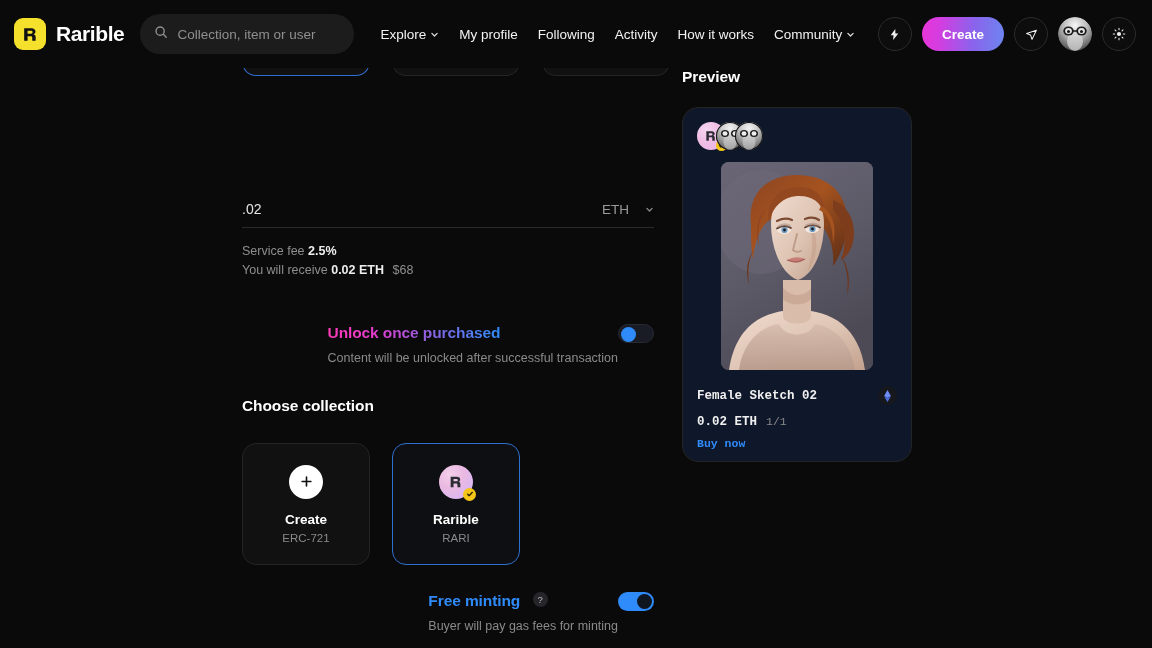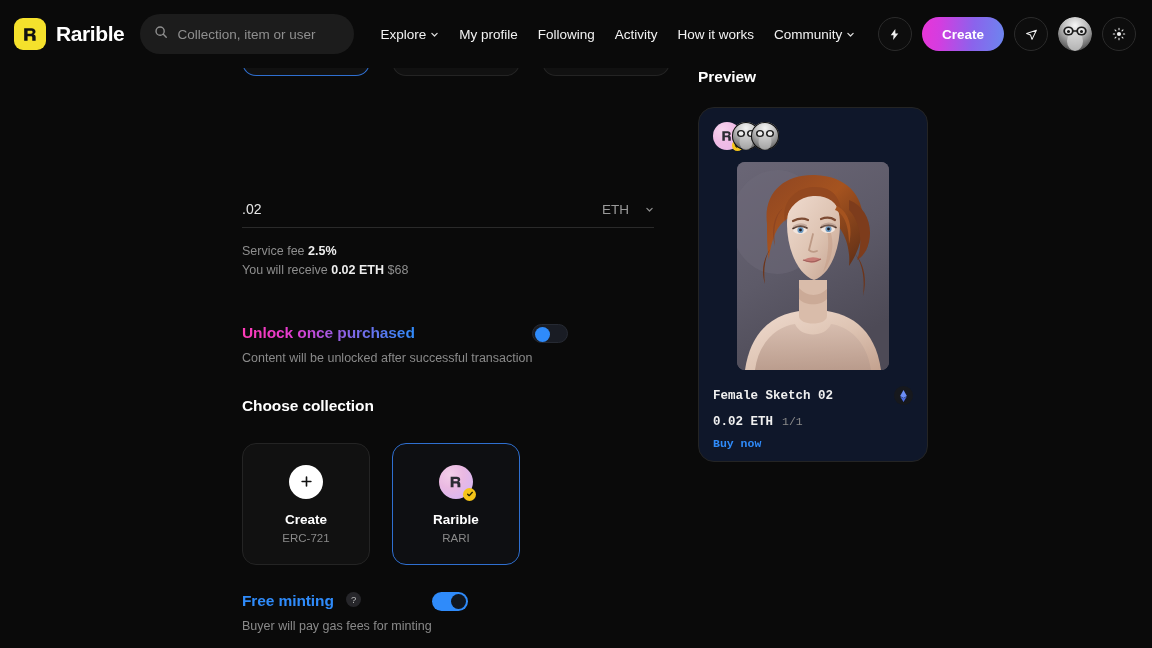--- a/index.html
+++ b/index.html
@@ -73,21 +73,21 @@
   .avatar-btn {
     width: 34px; height: 34px; border-radius: 50%;
     overflow: hidden; cursor: pointer; position: relative;
     background: #151515;
   }
 
   
   .page { position: relative; width: 1152px; height: 580px; }
 
   .form-col { position: absolute; left: 242px; top: 0; width: 412px; }
-  .preview-col { position: absolute; left: 698px; top: 0; width: 230px; }
+  .preview-col { position: absolute; left: 682px; top: 0; width: 230px; }
 
   
   .typecards { position: absolute; left: 242px; top: -14px; display: flex; gap: 22px; }
   .typecard {
     width: 128px; height: 22px;
     border: 1px solid #242424; border-bottom-left-radius: 14px; border-bottom-right-radius: 14px;
     border-top: 0; background: #111111;
   }
   .typecard.sel { border-color: #2f6fd0; }
 
@@ -107,25 +107,25 @@
     color: #e6e6e6; font-size: 14px; width: 260px;
     font-family: "Liberation Sans", sans-serif;
   }
   .cur-select {
     display: flex; align-items: center; gap: 16px;
     color: #9a9a9a; font-size: 13.5px; cursor: pointer;
   }
   .fee-lines { margin-top: 14px; line-height: 1.55; }
   .fee-line { color: #8e8e8e; font-size: 12.5px; }
   .fee-line b { color: #ededed; font-weight: 700; }
-  .fee-line .usd { color: #8e8e8e; font-weight: 400; }
+  .fee-line .usd { color: #8e8e8e; font-weight: 400; margin-left: 5px; }
 
   
   .unlock-block { position: absolute; top: 256px; left: 0; width: 412px; }
-  .row-between { display: flex; align-items: flex-start; justify-content: flex-start; }
+  .row-between { display: flex; align-items: flex-start; justify-content: flex-end; }
   .grad-title {
     font-size: 15.5px; font-weight: 700; letter-spacing: -0.1px;
     background: linear-gradient(92deg, #ff3bb7 0%, #e43ccf 28%, #7a6ae8 66%, #2f8bfa 100%);
     -webkit-background-clip: text; background-clip: text;
     -webkit-text-fill-color: transparent; color: transparent;
     display: inline-block;
   }
   .sub-note { color: #8a8a8a; font-size: 12.5px; margin-top: 9px; }
 
   .toggle { width: 36px; height: 19px; border-radius: 10px; position: relative; cursor: pointer; flex: 0 0 auto; }

